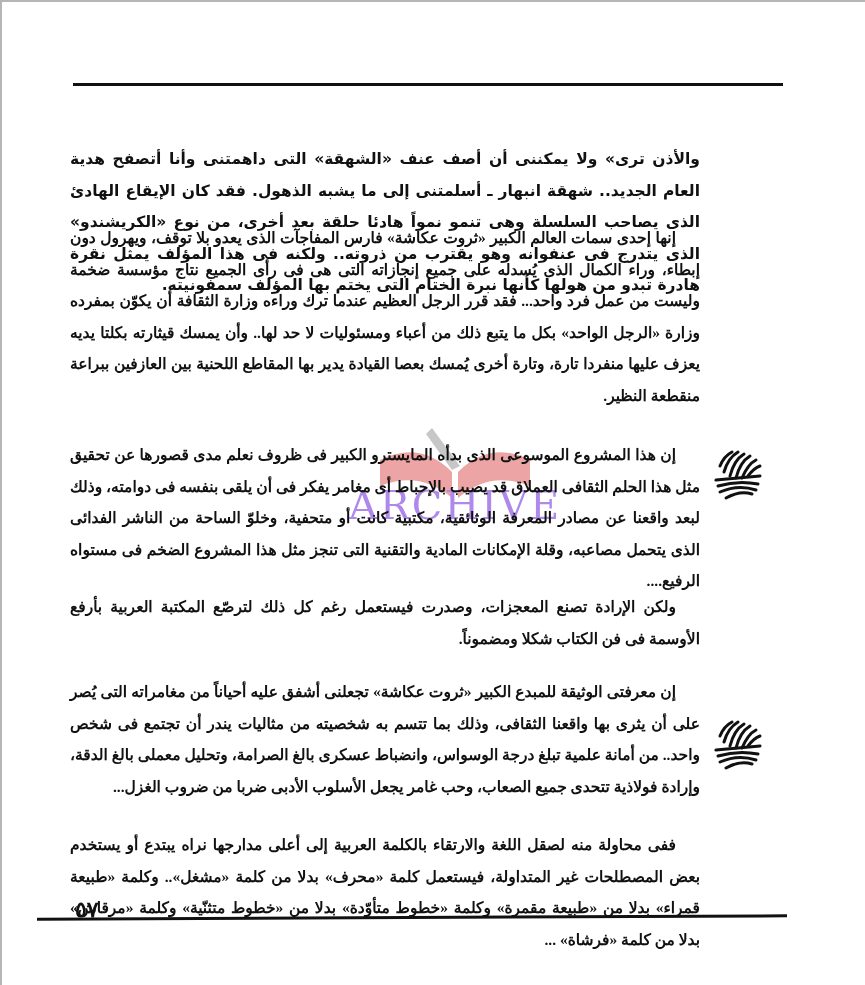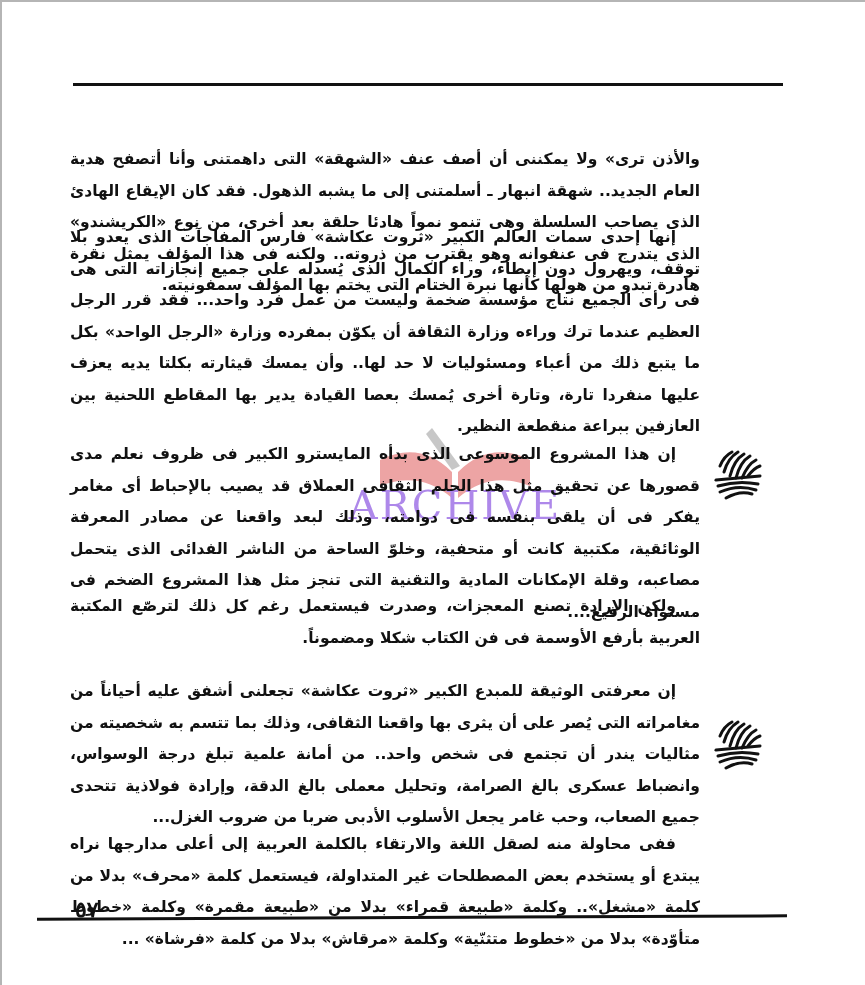--- a/index.html
+++ b/index.html
@@ -28,21 +28,21 @@
     position: absolute; left: 75px; top: 897px;
     font-size: 22px; font-weight: bold; direction: rtl;
     font-family: Liberation Serif, serif;
   }
   .para {
     position: absolute; right: 165px; width: 630px;
     direction: rtl; text-align: justify; text-align-last: right;
     font-size: 15.5px; font-weight: bold; line-height: 31.5px;
     margin: 0;
   }
-  .para.indent { text-indent: 24px; }
+  .para.indent { text-indent: 24px; font-family: Liberation Serif, serif; }
   #p1 { top: 96px; margin-top: 48px; }
   #p2 { top: 222px; }
   #p3 { top: 439px; }
   #p4 { top: 591px; }
   #p5 { top: 676px; }
   #p6 { top: 829px; margin-left: 12px; }
 
   .ornament {
     position: absolute; width: 58px; height: 56px;
   }

